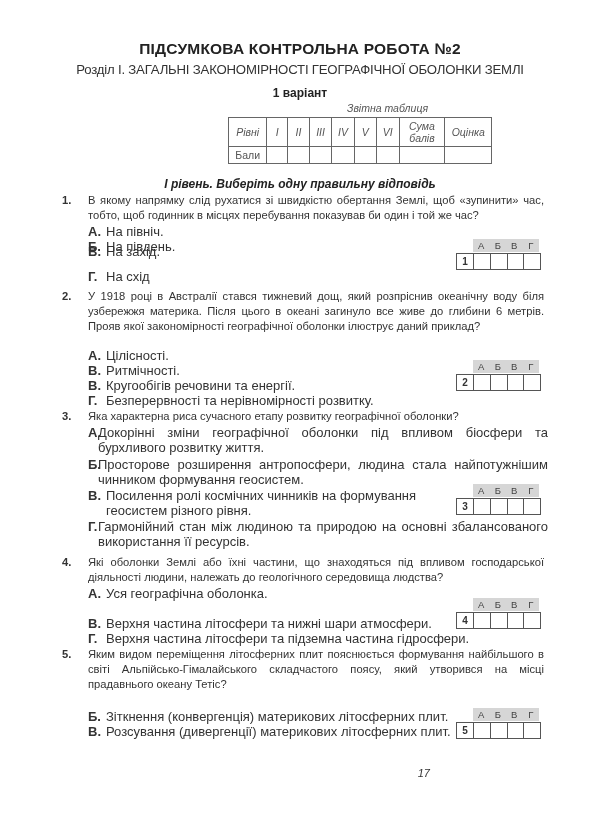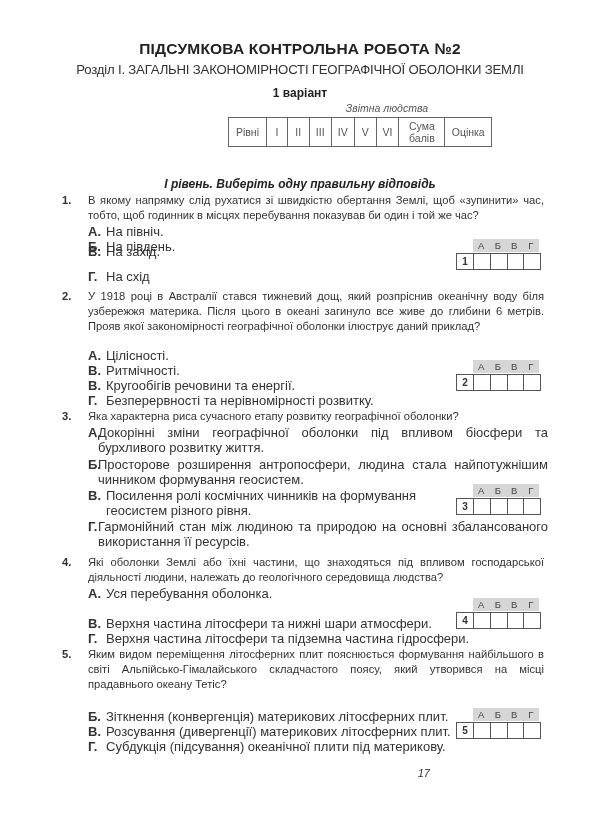--- a/index.html
+++ b/index.html
@@ -10,21 +10,21 @@
            font-weight:bold; font-size:15.5px; letter-spacing:0.2px; color:#222; }
   .subtitle { position:absolute; left:0; width:600px; top:62px; text-align:center;
               font-size:13.2px; color:#333; letter-spacing:-0.2px; }
   .variant { position:absolute; left:0; width:600px; top:86px; text-align:center;
              font-weight:bold; font-size:12px; color:#222; }
   .table-caption { position:absolute; right:64px; top:102px; font-style:italic;
                    font-size:10.5px; color:#555; }
   table.scores { position:absolute; left:228px; top:117px; border-collapse:collapse;
                  font-size:10.5px; color:#555; }
   table.scores td { border:1px solid #666; text-align:center; padding:0; }
-  table.scores tr.r1 td { height:28px; }
+  table.scores tr.r1 td { height:28px;font-style:italic; }
   table.scores tr.r2 td { height:16px; }
   .level-head { position:absolute; left:0; width:600px; top:177px; text-align:center;
                 font-weight:bold; font-style:italic; font-size:12px; color:#222; }
   .q { position:absolute; left:62px; width:482px; font-size:11.2px; line-height:15.2px; color:#333; }
   .q .num { position:absolute; left:0; top:0; font-weight:bold; color:#333; }
   .q .text { margin-left:26px; text-align:justify; }
   .opt { position:absolute; left:88px; font-size:13px; line-height:15.2px; color:#333; }
   .opt .letter { font-weight:bold; display:inline-block; width:18px; }
   .opt .otext { display:inline; }
   .opt.wrap { width:360px; }
@@ -44,34 +44,45 @@
 </style>
 </head>
 <body>
 
 <div class="page">
 
   <div class="title">ПІДСУМКОВА КОНТРОЛЬНА РОБОТА №2</div>
   <div class="subtitle">Розділ І. ЗАГАЛЬНІ ЗАКОНОМІРНОСТІ ГЕОГРАФІЧНОЇ ОБОЛОНКИ ЗЕМЛІ</div>
   <div class="variant">1 варіант</div>
 
-  <div class="table-caption">Звітна людства</div>
+  <div class="table-caption">Звітна таблиця</div>
   <table class="scores">
     <tbody>
         <tr class="r1">
       <td style="width:42px">Рівні</td>
       <td style="width:26px">І</td>
       <td style="width:26px">ІІ</td>
       <td style="width:26px">ІІІ</td>
       <td style="width:26px">IV</td>
       <td style="width:26px">V</td>
       <td style="width:26px">VI</td>
       <td style="width:52px; line-height:12px">Сума балів</td>
       <td style="width:50px">Оцінка</td>
     </tr>
+    <tr class="r2">
+      <td>Бали</td>
+      <td></td>
+      <td></td>
+      <td></td>
+      <td></td>
+      <td></td>
+      <td></td>
+      <td></td>
+      <td></td>
+    </tr>
   </tbody>
     </table>
 
   <div class="level-head">І рівень. Виберіть одну правильну відповідь</div>
 
   <div class="q" style="top:193px">
     <span class="num">1.</span>
     <div class="text">В якому напрямку слід рухатися зі швидкістю обертання Землі, щоб «зупинити» час, тобто, щоб годинник в місцях перебування показував би один і той же час?</div>
   </div>
   <div class="opt" style="top:224px"><span class="letter">А.</span><span class="otext">На північ.</span></div>
@@ -139,21 +150,21 @@
       <div class="cell"></div>
       <div class="cell"></div>
       <div class="cell"></div>
     </div>
   </div>
 
   <div class="q" style="top:555px">
     <span class="num">4.</span>
     <div class="text">Які оболонки Землі або їхні частини, що знаходяться під впливом господарської діяльності людини, належать до геологічного середовища людства?</div>
   </div>
-  <div class="opt" style="top:586px"><span class="letter">А.</span><span class="otext">Уся перебування оболонка.</span></div>
+  <div class="opt" style="top:586px"><span class="letter">А.</span><span class="otext">Уся географічна оболонка.</span></div>
   <div class="opt" style="top:616px"><span class="letter">В.</span><span class="otext">Верхня частина літосфери та нижні шари атмосфери.</span></div>
   <div class="opt" style="top:631px"><span class="letter">Г.</span><span class="otext">Верхня частина літосфери та підземна частина гідросфери.</span></div>
   <div class="answer-grid" style="left:456px; top:598px">
     <div class="hdr">
       <span>А</span>
       <span>Б</span>
       <span>В</span>
       <span>Г</span>
     </div>
     <div class="row">
@@ -164,21 +175,20 @@
       <div class="cell"></div>
     </div>
   </div>
 
   <div class="q" style="top:647px">
     <span class="num">5.</span>
     <div class="text">Яким видом переміщення літосферних плит пояснюється формування найбільшого в світі Альпійсько-Гімалайського складчастого поясу, який утворився на місці прадавнього океану Тетіс?</div>
   </div>
   <div class="opt" style="top:709px"><span class="letter">Б.</span><span class="otext">Зіткнення (конвергенція) материкових літосферних плит.</span></div>
   <div class="opt" style="top:724px"><span class="letter">В.</span><span class="otext">Розсування (дивергенції) материкових літосферних плит.</span></div>
-  <div class="opt" style="top:739px"><span class="letter">Г.</span><span class="otext">Субдукція (підсування) океанічної плити під материкову.</span></div>
   <div class="answer-grid" style="left:456px; top:708px">
     <div class="hdr">
       <span>А</span>
       <span>Б</span>
       <span>В</span>
       <span>Г</span>
     </div>
     <div class="row">
       <div class="cell n">5</div>
       <div class="cell"></div>

